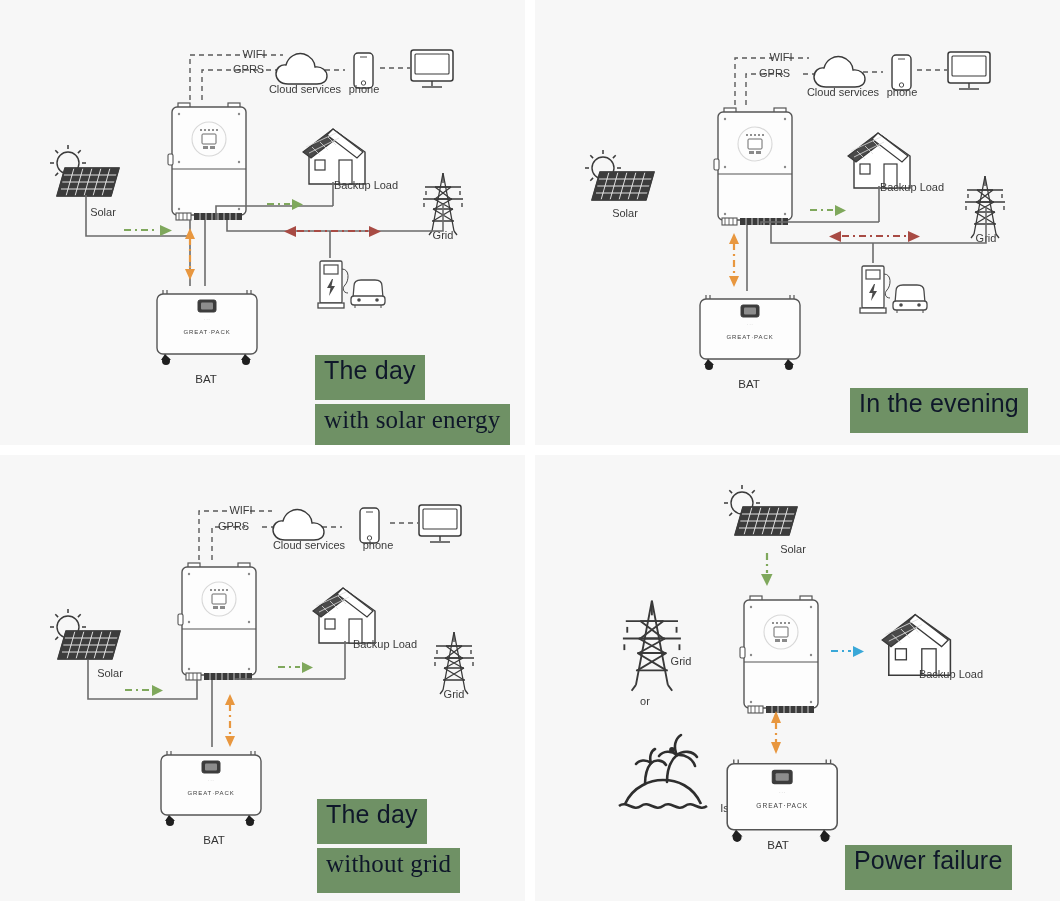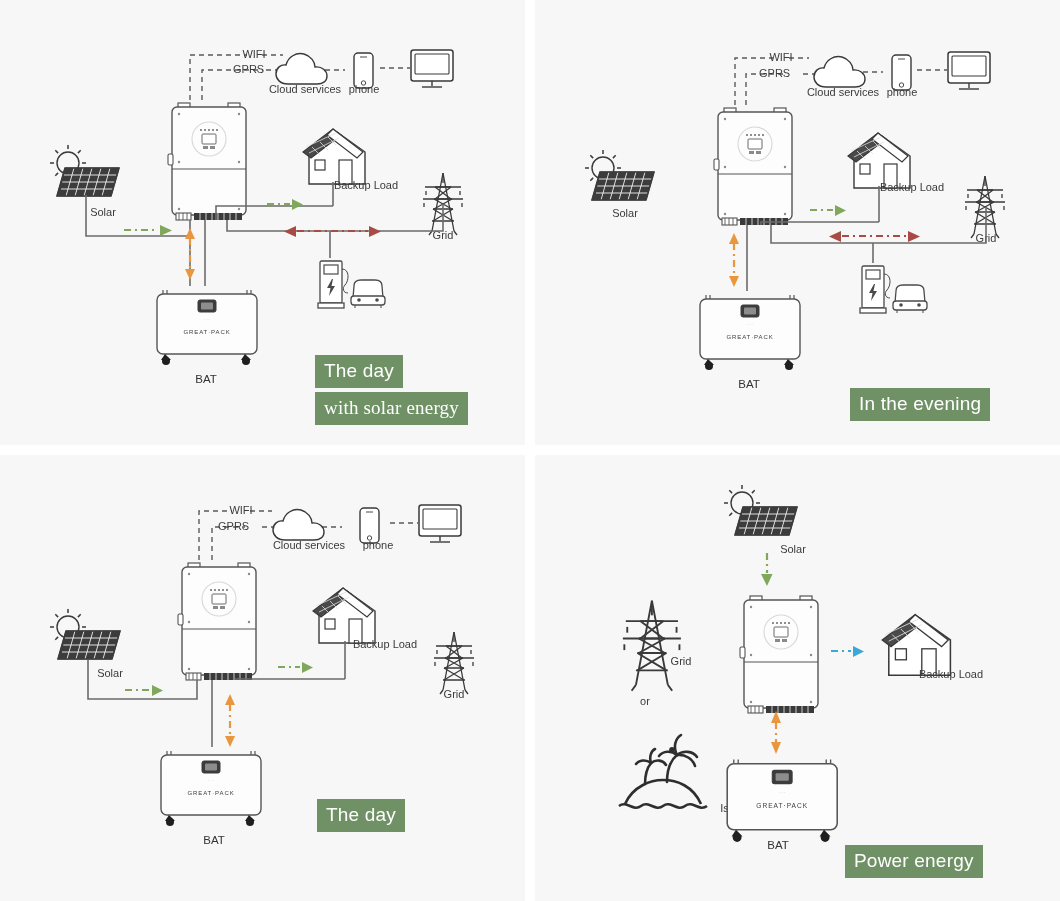--- a/index.html
+++ b/index.html
@@ -18,23 +18,23 @@
     overflow:hidden;
     box-sizing:border-box;
   }
   .p-tl{border-right:5px solid #fff;border-bottom:5px solid #fff;}
   .p-tr{border-left:5px solid #fff;border-bottom:5px solid #fff;}
   .p-bl{border-right:5px solid #fff;border-top:5px solid #fff;}
   .p-br{border-left:5px solid #fff;border-top:5px solid #fff;}
   .panel > svg{position:absolute;left:0;top:0;}
   .badge-wrap{position:absolute;display:flex;flex-direction:column;align-items:flex-start;}
   .badge{
-    background:#6f9165;color:#ffffff;
-    font-size:19px;line-height:19px;
-    padding:6px 9px 8px 9px;
+    background:#6f9165;color:#0f172a;
+    font-size:25px;line-height:19px;
+    padding:6px 9px 20px 9px;
     white-space:nowrap;
     letter-spacing:0.2px;
     font-family:"Liberation Sans",sans-serif;
   }
   .badge + .badge{margin-top:4px;font-family:Liberation Serif, serif;}
   .lbl{font-size:11px;fill:#3b3b3b;font-family:"Liberation Sans",sans-serif;}
   .lbl-bat{font-size:11.5px;fill:#333;font-family:"Liberation Sans",sans-serif;}
   .wire{stroke:#6b6b6b;stroke-width:1.6;fill:none;}
   .dash-lead{stroke:#5a5a5a;stroke-width:1.4;fill:none;stroke-dasharray:5 4;}
   .ln-thin{stroke:#4a4a4a;stroke-width:1;fill:none;}
@@ -429,20 +429,21 @@
         <polygon points="225,250 230,239 235,250" fill="#e8973f"></polygon>
         <polygon points="225,281 230,292 235,281" fill="#e8973f"></polygon>
       </g>
       <g>
         <path class="arrow-dash" stroke="#7fa85c" d="M278,212 L300,212"></path>
         <polygon points="302,207 313,212.5 302,218" fill="#7fa85c"></polygon>
       </g>
     </svg>
     <div class="badge-wrap" style="left:317px;top:344px;">
       <div class="badge">The day</div>
+      <div class="badge">without grid</div>
     </div>
   </div>
 
   <div class="panel p-br">
     <svg width="525" height="446" viewBox="0 0 525 446" xmlns="http://www.w3.org/2000/svg">
       <defs>
         <g id="islandicon">
           <g stroke="#2e2e2e" stroke-width="2.6" fill="none" stroke-linecap="round">
             <path d="M52,52 C52,40 56,30 62,25"></path>
             <path d="M62,25 C56,20 48,21 44,26"></path>
@@ -506,17 +507,17 @@
         <path class="arrow-dash" stroke="#3aa8d8" d="M296,196 L316,196"></path>
         <polygon points="318,191 329,196.5 318,202" fill="#3aa8d8"></polygon>
       </g>
       <g>
         <path class="arrow-dash" stroke="#e8973f" d="M241,267 L241,288"></path>
         <polygon points="236,268 241,256 246,268" fill="#e8973f"></polygon>
         <polygon points="236,287 241,299 246,287" fill="#e8973f"></polygon>
       </g>
     </svg>
     <div class="badge-wrap" style="left:310px;top:390px;">
-      <div class="badge">Power energy</div>
+      <div class="badge">Power failure</div>
     </div>
   </div>
 
 </div>
 
 </body></html>

